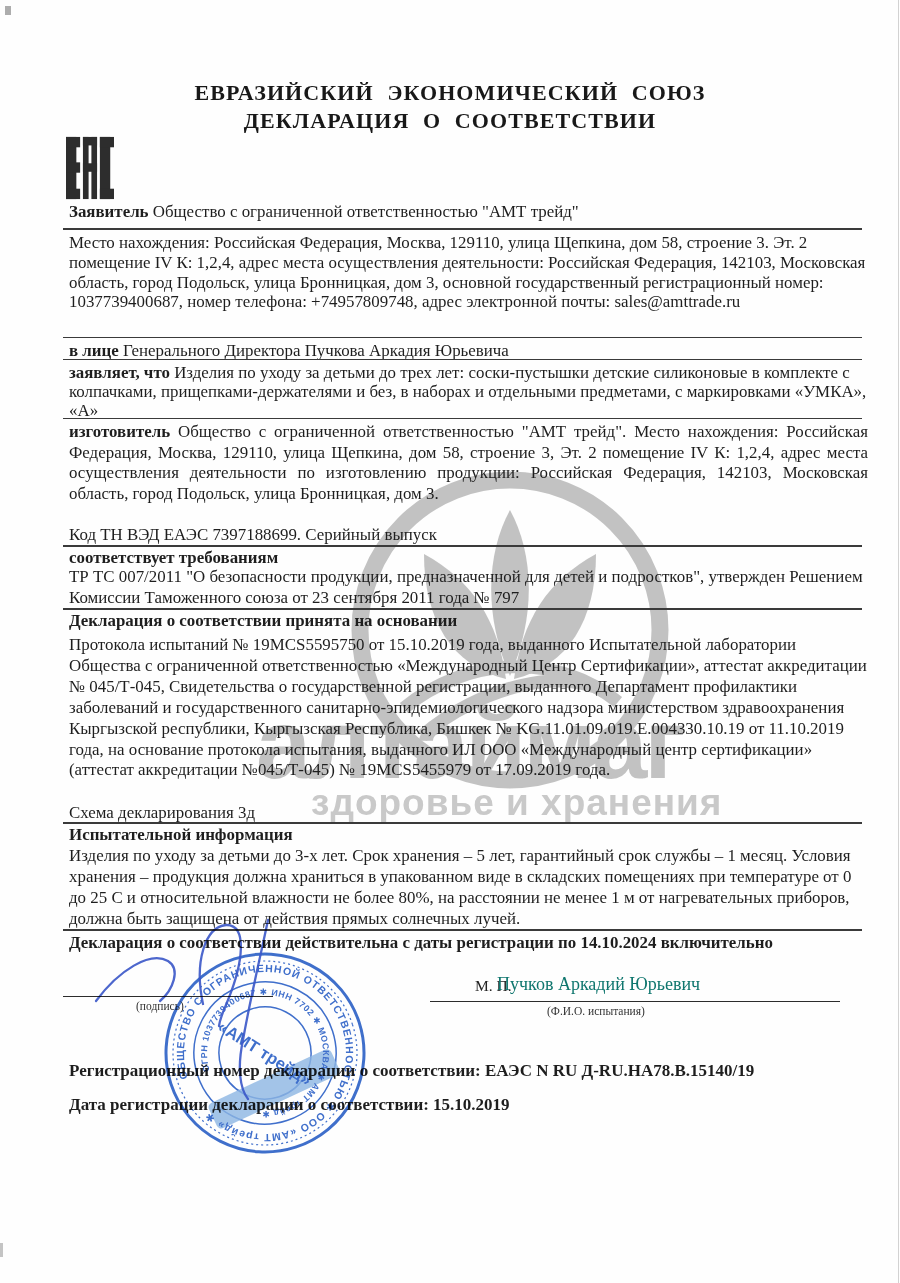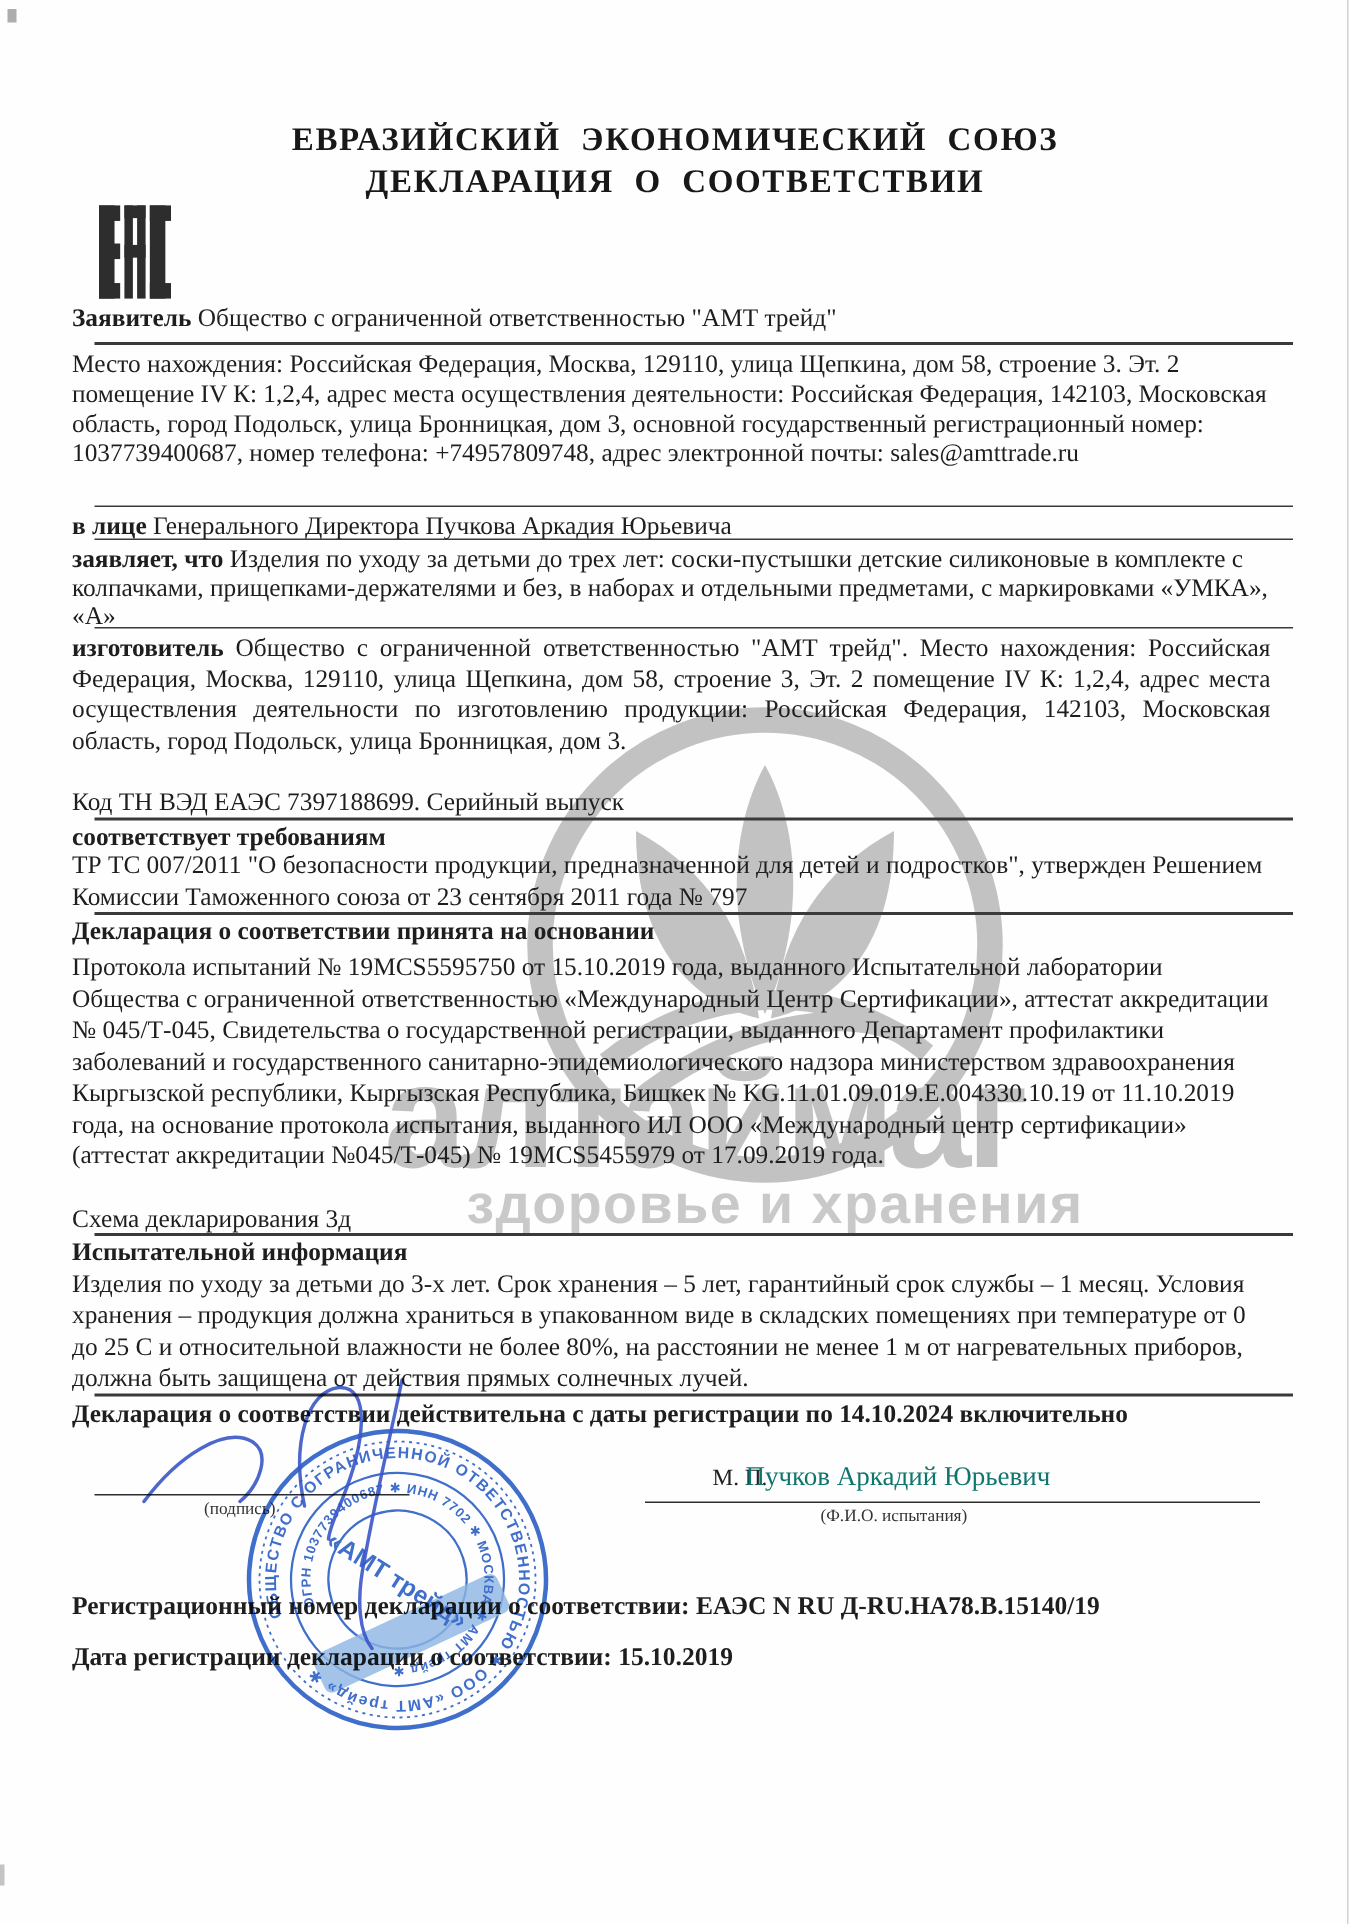--- a/index.html
+++ b/index.html
@@ -14,21 +14,21 @@
   .watermark{position:absolute;inset:0;z-index:1;opacity:.6;pointer-events:none;}
   .wm-flower{position:absolute;left:330px;top:450px;}
   .wm-brand{position:absolute;left:256px;top:694px;font-family:"Liberation Sans","DejaVu Sans",sans-serif;
             font-weight:bold;font-size:99px;letter-spacing:-3px;color:#9b9b9b;line-height:1;}
   .wm-tagline{position:absolute;left:311px;top:784px;font-family:"Liberation Sans","DejaVu Sans",sans-serif;
             font-weight:bold;font-size:37px;letter-spacing:1px;color:#a6a6a6;line-height:1;}
 
   
   .content{position:absolute;inset:0;z-index:2;}
   .abs{position:absolute;}
-  .block{position:absolute;left:48px;width:799px;font-size:16.9px;line-height:20.6px;}
+  .block{position:absolute;left:69px;width:799px;font-size:16.9px;line-height:20.6px;}
   .just{text-align:justify;}
   .b{font-weight:bold;}
   .title{position:absolute;left:0;width:900px;text-align:center;font-weight:bold;font-size:22px;
          letter-spacing:1.1px;word-spacing:7px;color:#181818;}
   .rule{position:absolute;left:63px;width:799px;border-top:2px solid #3a3a3a;height:0;}
   .rule.thin{border-top-width:1.5px;}
   .rule.thick{border-top-width:2.5px;}
 
   .sig-line{position:absolute;border-top:1.6px solid #2c2c2c;height:0;}
   .small-label{position:absolute;font-size:11.5px;color:#333;}

